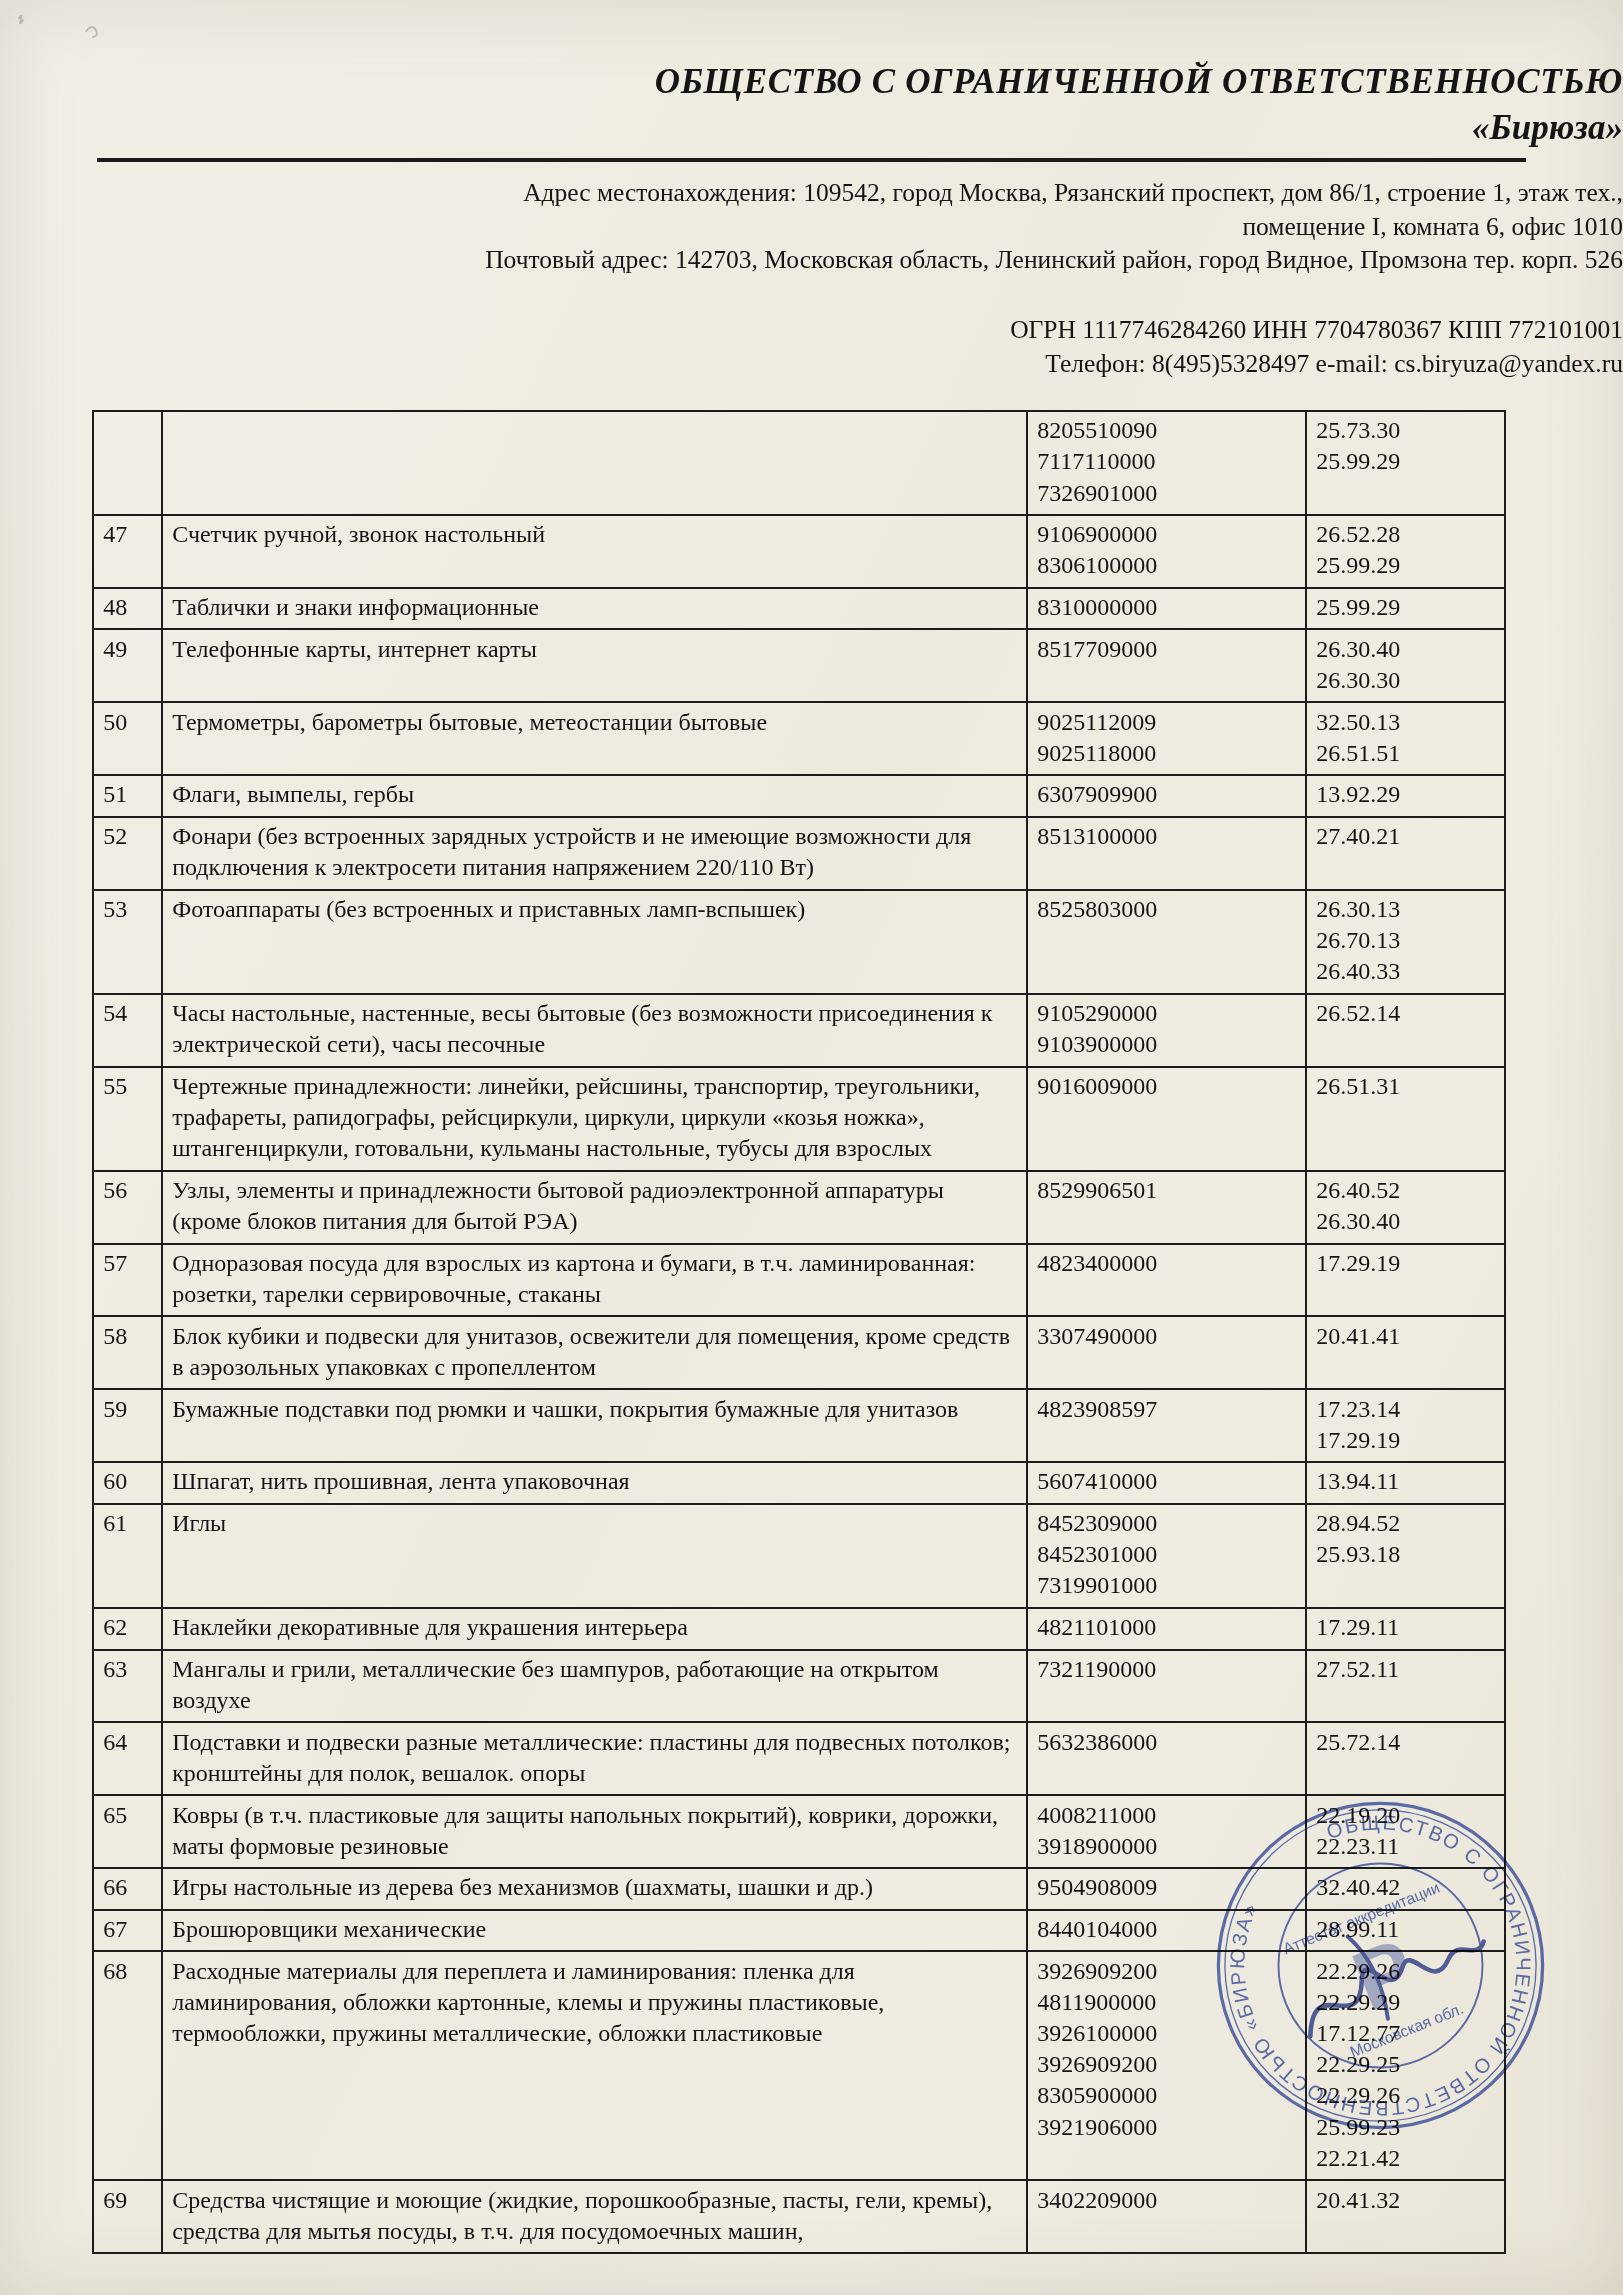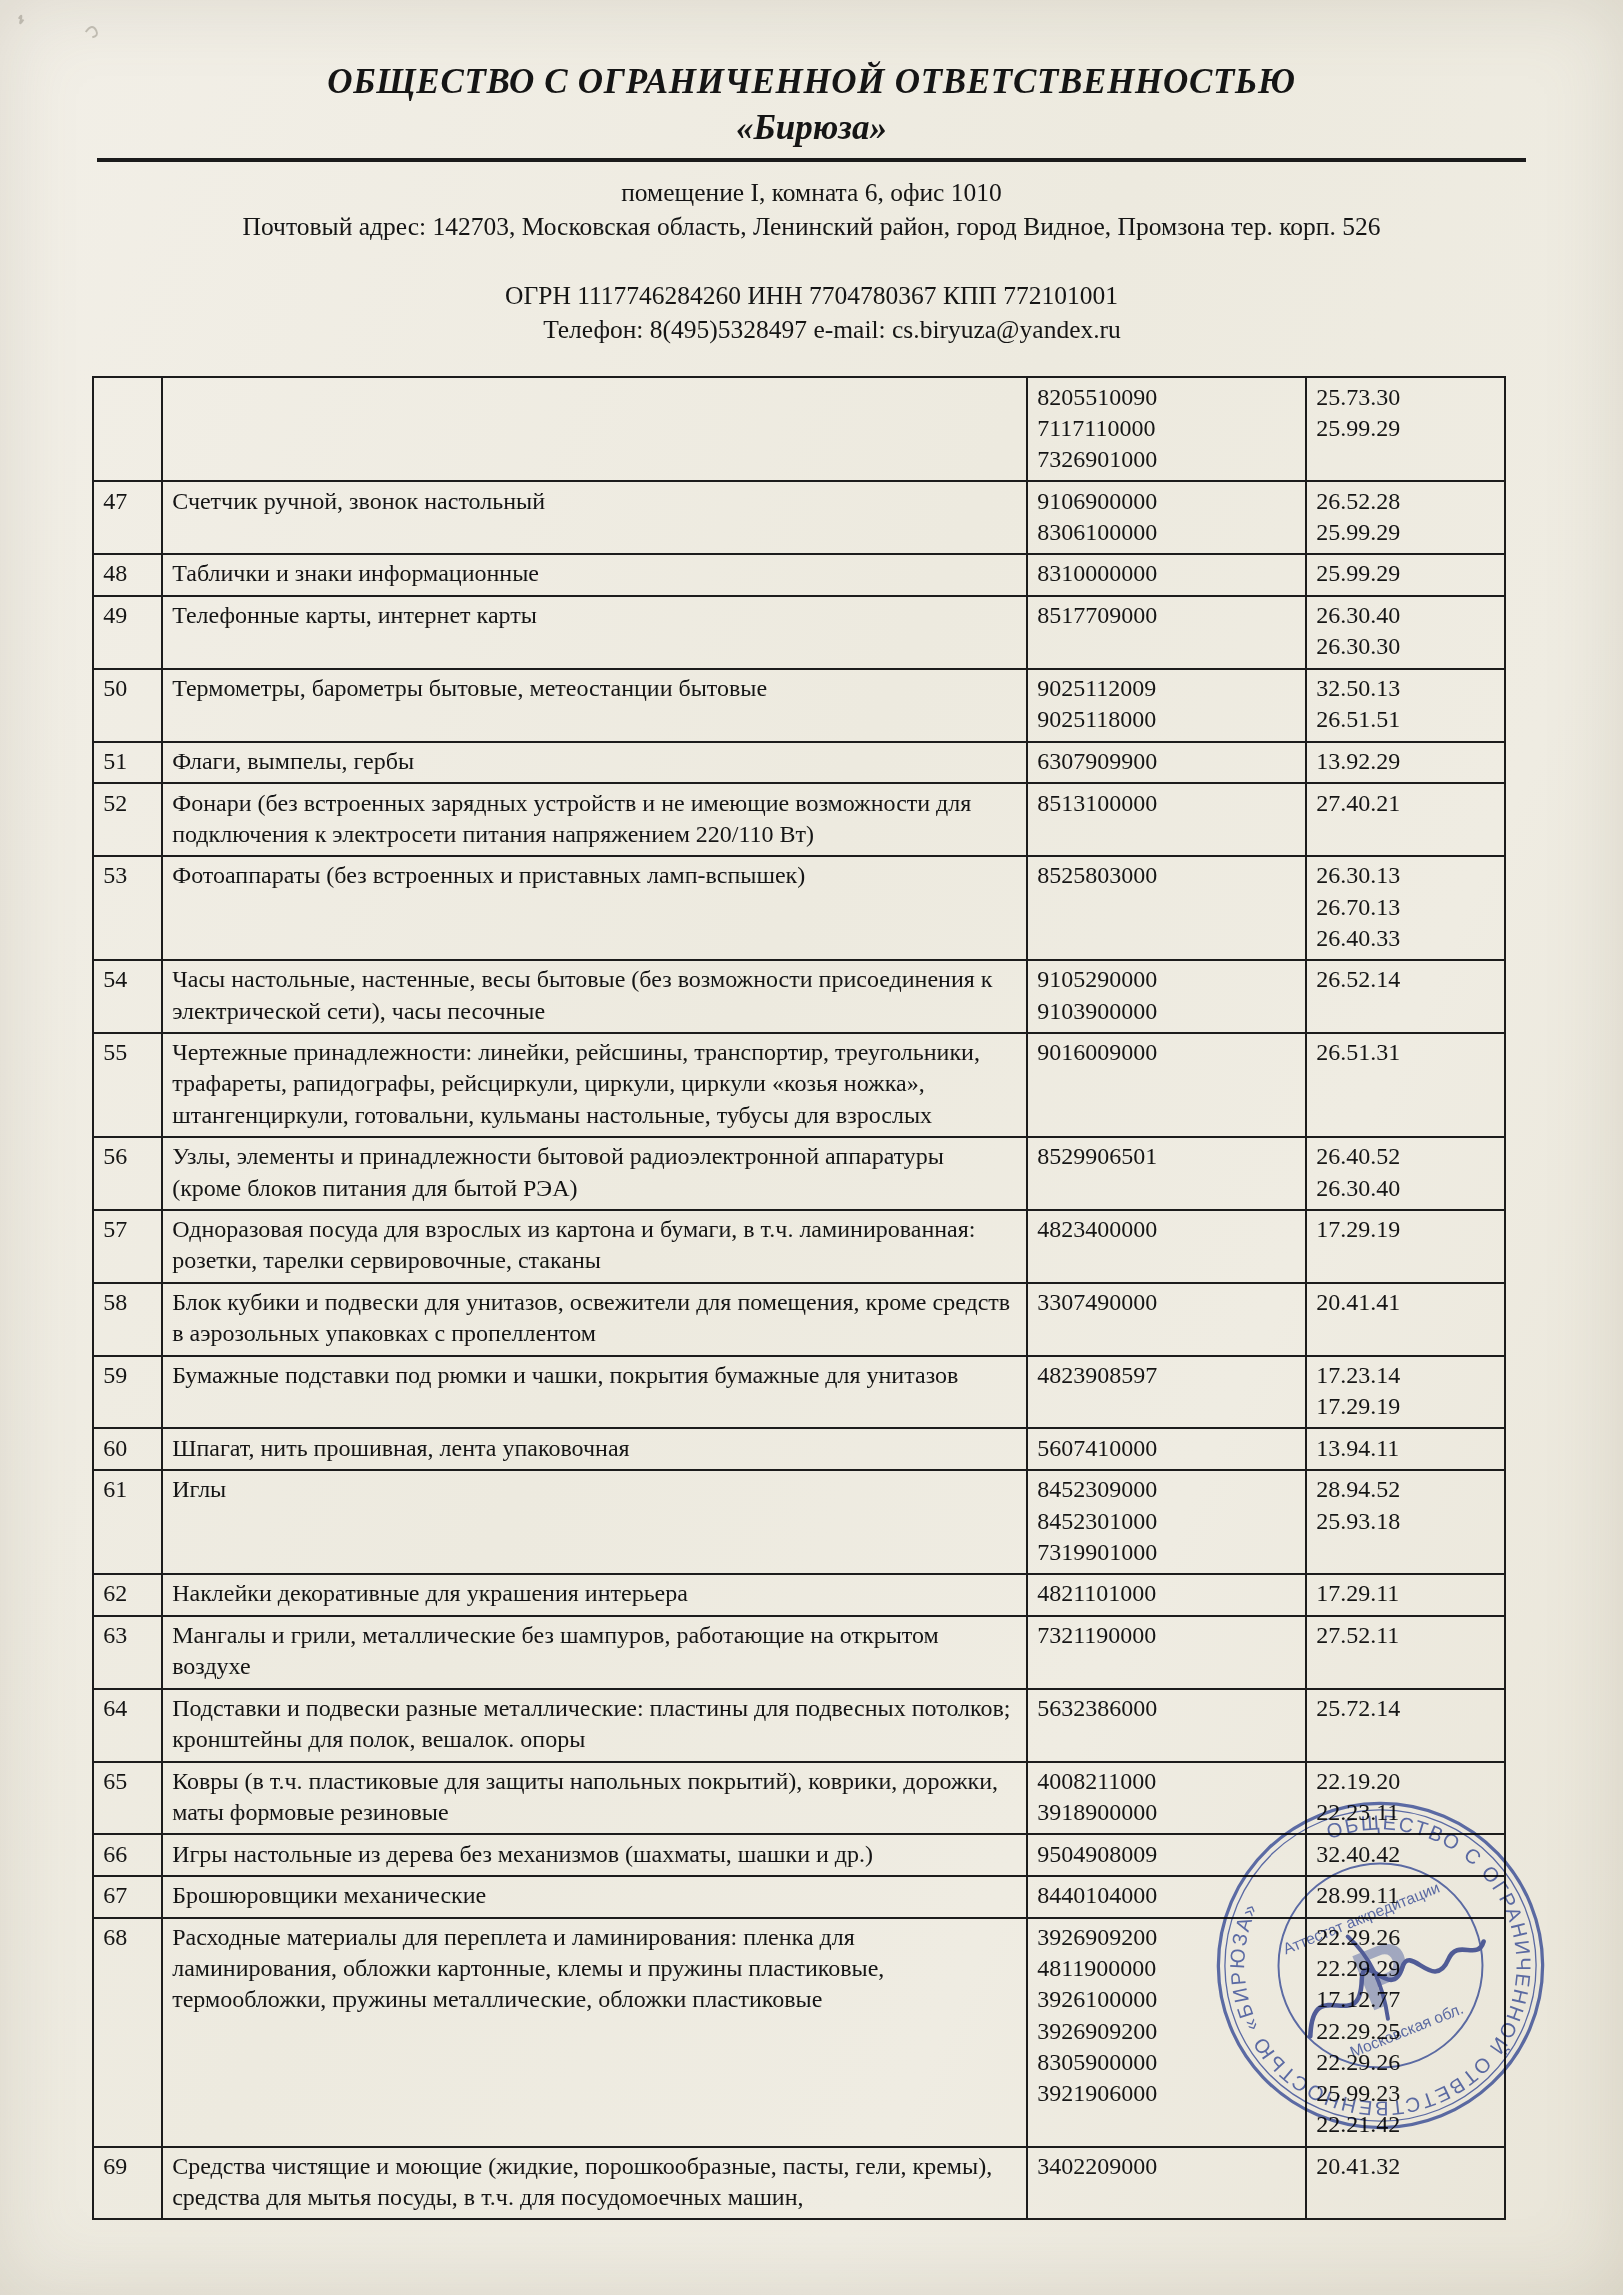--- a/index.html
+++ b/index.html
@@ -9,21 +9,21 @@
     font-family: "Liberation Serif", "DejaVu Serif", serif;
     color: #151515;
     position: relative;
     overflow: hidden;
   }
   .page {
     position: absolute; inset: 0;
     background: linear-gradient(115deg, #f2efe7 0%, #edeadf 45%, #efece2 70%, #e9e5d8 100%);
     box-shadow: inset 0 0 79px rgba(120,110,90,0.18);
   }
-  .header { text-align: center; padding-top: 62px; }
+  .header { text-align: right; padding-top: 62px; }
   .org-type {
     font-size: 35px; font-weight: bold; font-style: italic;
     letter-spacing: 0.7px; line-height: 1.15;
   }
   .org-name {
     font-size: 35px; font-weight: bold; font-style: italic;
     margin-top: 6.5px; line-height: 1.1;
   }
   .rule {
     width: 1429px; height: 3.9px; background: #1b1b1b;
@@ -72,20 +72,21 @@
 
   <svg class="pencil-marks" width="105" height="46" viewBox="0 0 160 70">
     <path d="M18,18 q6,-10 3,2 q-3,10 4,-1" fill="none" stroke="#8a8578" stroke-width="3"></path>
     <path d="M120,38 q10,-14 16,-2 q4,8 -6,10" fill="none" stroke="#8a8578" stroke-width="3"></path>
   </svg>
 
   <div class="header">
     <div class="org-type">ОБЩЕСТВО С ОГРАНИЧЕННОЙ ОТВЕТСТВЕННОСТЬЮ</div>
     <div class="org-name">«Бирюза»</div>
     <div class="rule"></div>
+    <div class="addr-line">Адрес местонахождения: 109542, город Москва, Рязанский проспект, дом 86/1, строение 1, этаж тех.,</div>
     <div class="addr-line">помещение I, комната 6, офис 1010</div>
     <div class="addr-line">Почтовый адрес: 142703, Московская область, Ленинский район, город Видное, Промзона тер. корп. 526</div>
     <div class="reg-line">ОГРН 1117746284260 ИНН 7704780367 КПП 772101001</div>
     <div class="contact-line">Телефон: 8(495)5328497 e-mail: cs.biryuza@yandex.ru</div>
   </div>
 
   <table class="products">
     <colgroup>
       <col style="width:69px">
       <col style="width:865px">

